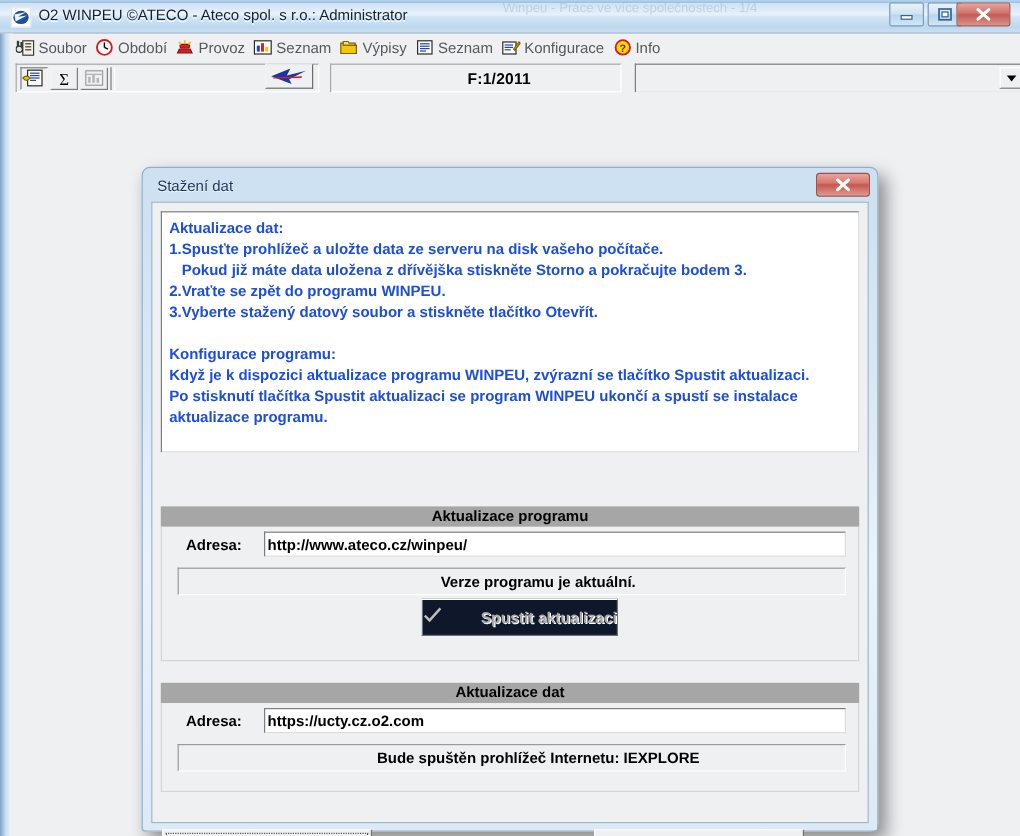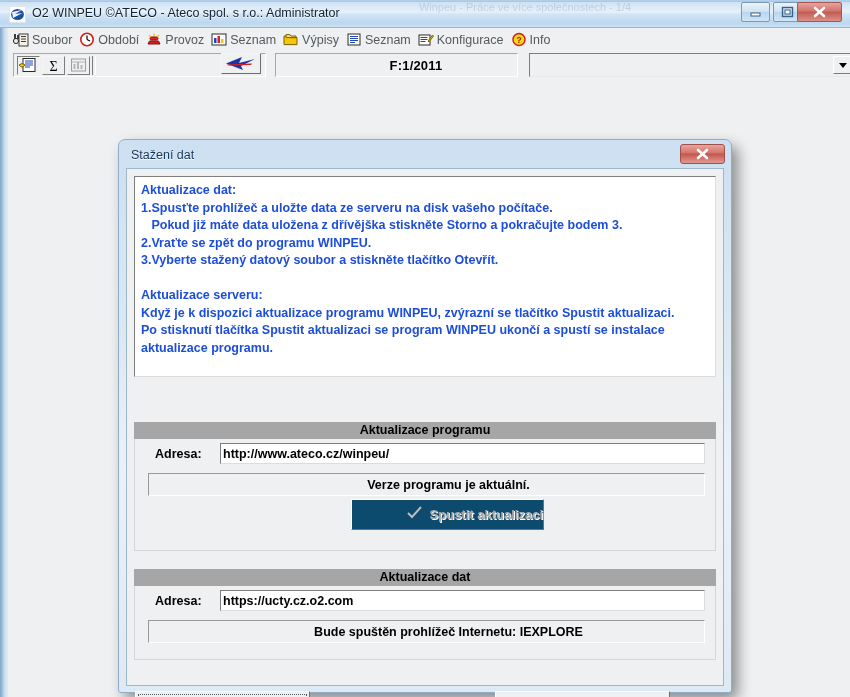--- a/index.html
+++ b/index.html
@@ -333,29 +333,29 @@
     font-weight: bold;
     color: #000;
     text-align: center;
     line-height: 22px;
     padding-left: 44px;
   }
 
   #btn-update {
     position: absolute;
     left: 216px; top: 60px;
-    width: 193px; height: 31px;
-    box-sizing: border-box;
-    background: #0c4a6e;
+    width: 164px; height: 31px;
+    box-sizing: border-box;
+    background: #0f172a;
     border: 1px solid #ffffff;
     border-right-color: #6f6f6f;
     border-bottom-color: #6f6f6f;
     display: flex;
     align-items: center;
-    justify-content: flex-end;
+    justify-content: space-between;
     gap: 7px;
   }
   #btn-update .lbl {
     font-size: 13px;
     font-weight: bold;
     color: #a9a9a9;
     text-shadow: 1px 1px 0 #ffffff;
   }
 
   
@@ -588,21 +588,21 @@
 
     <div id="dlg-body">
 
       <div id="memo">
         <p>Aktualizace dat:</p>
         <p>1.Spusťte prohlížeč a uložte data ze serveru na disk vašeho počítače.</p>
         <p>   Pokud již máte data uložena z dřívějška stiskněte Storno a pokračujte bodem 3.</p>
         <p>2.Vraťte se zpět do programu WINPEU.</p>
         <p>3.Vyberte stažený datový soubor a stiskněte tlačítko Otevřít.</p>
         <p>&nbsp;</p>
-        <p>Aktualizace serveru:</p>
+        <p>Konfigurace programu:</p>
         <p>Když je k dispozici aktualizace programu WINPEU, zvýrazní se tlačítko Spustit aktualizaci.</p>
         <p>Po stisknutí tlačítka Spustit aktualizaci se program WINPEU ukončí a spustí se instalace</p>
         <p>aktualizace programu.</p>
       </div>
 
       <div class="group-strip" id="strip-prog">Aktualizace programu</div>
       <div class="group-panel" id="panel-prog">
         <span class="adresa-label" style="left:20px; top:8px;">Adresa:</span>
         <input class="adresa-input" style="left: 85px; top: 4px; width: 485px;" value="http://www.ateco.cz/winpeu/">
         <div class="statusbox" style="left:13px; top:34px; width:557px;">Verze programu je aktuální.</div>

